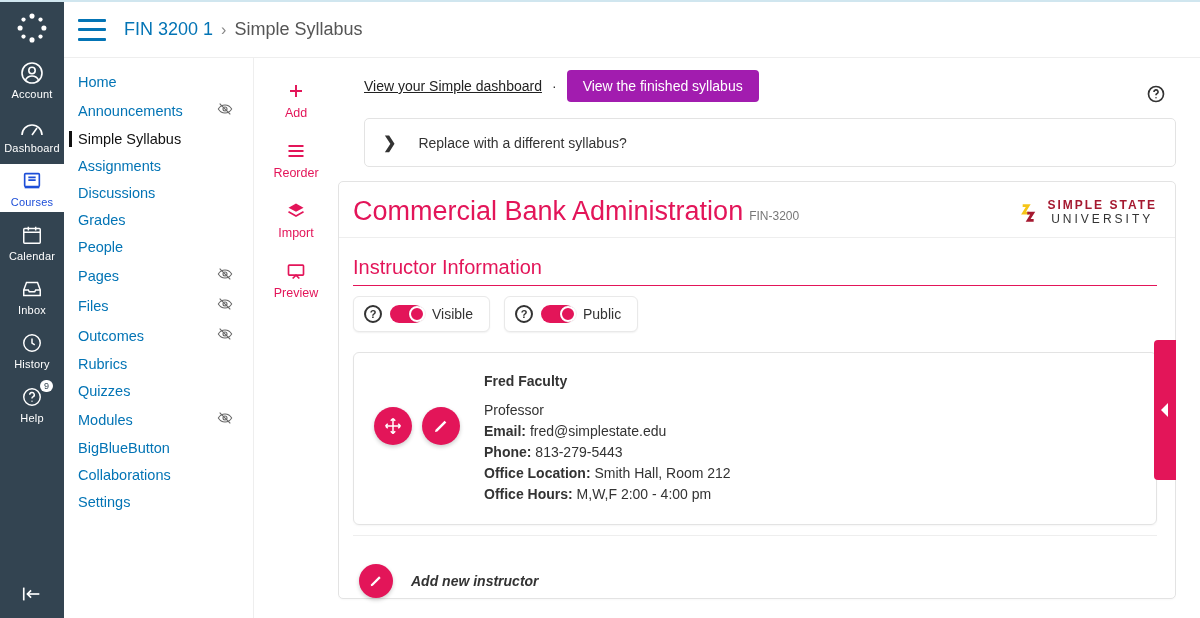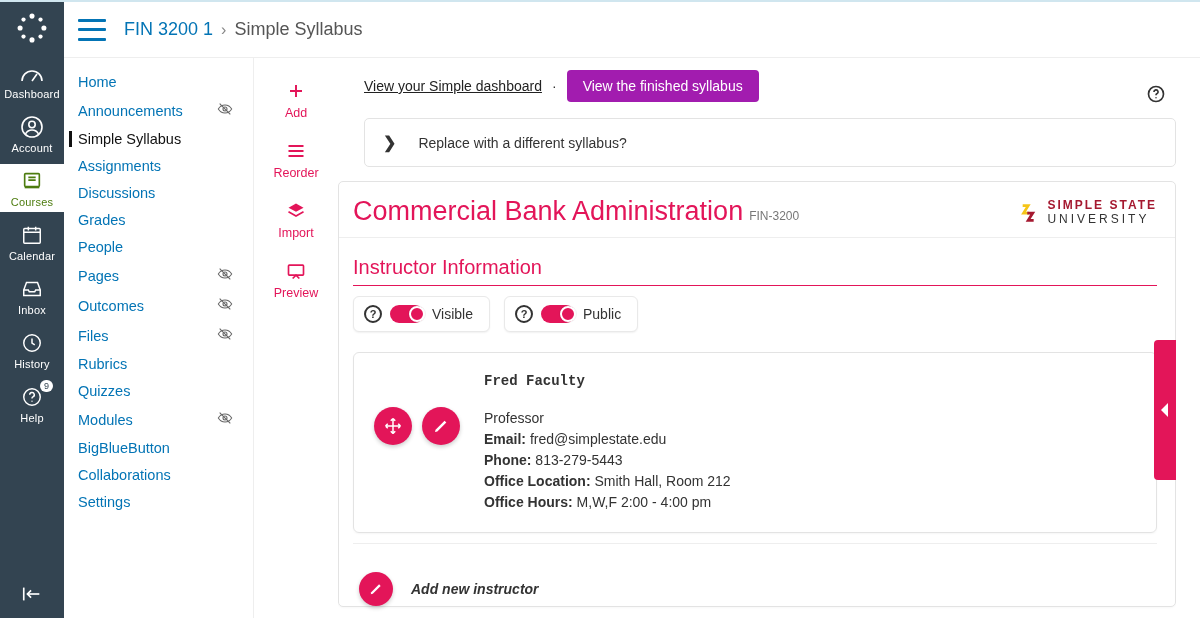--- a/index.html
+++ b/index.html
@@ -5,21 +5,21 @@
 * { box-sizing: border-box; margin: 0; padding: 0; }
 html, body { height: 100%; font-family: "Helvetica Neue", Arial, sans-serif; font-size: 14px; color: #333; background: #fff; }
 a { text-decoration: none; }
 
 .app { display: flex; width: 1200px; height: 618px; overflow: hidden; border-top: 2px solid #d0e6ef; }
 
 .globalnav { width: 64px; background: #334451; color: #fff; display: flex; flex-direction: column; align-items: center; padding-top: 8px; gap: 6px; position: relative; }
 .globalnav .logo { width: 36px; height: 36px; display: flex; align-items: center; justify-content: center; margin-bottom: 4px; }
 .globalnav .logo svg circle.d { fill: #fff; }
 .globalnav .gitem { display: flex; flex-direction: column; align-items: center; justify-content: center; gap: 2px; width: 100%; padding: 4px 0; cursor: pointer; color: #fff; }
-.globalnav .gitem.active { background: #fff; color: #4d7c0f; }
+.globalnav .gitem.active { background: #fff; color: #1d4ed8; }
 .globalnav .gitem .gicon { width: 26px; height: 26px; display: flex; align-items: center; justify-content: center; }
 .globalnav .gitem .glabel { font-size: 11px; letter-spacing: .2px; }
 .globalnav .badge-count { position: absolute; top: -4px; right: -8px; background: #fff; color: #334451; border-radius: 8px; font-size: 9px; padding: 0 4px; line-height: 12px; }
 .globalnav .collapse { margin-top: auto; margin-bottom: 12px; color: #fff; cursor: pointer; }
 
 .coursecol { width: 190px; border-right: 1px solid #eee; padding: 0 0 0 0; }
 .topbar { height: 56px; display: flex; align-items: center; padding-left: 14px; gap: 12px; border-bottom: 1px solid #eee; width: 100%; }
 .breadcrumb-row { display: flex; align-items: center; gap: 8px; }
 .crumb-course { color: #0374b5; font-size: 18px; }
 .crumb-sep { color: #888; font-size: 16px; }
@@ -47,21 +47,21 @@
 .finished-btn { background: #a21caf; color: #fff; border: none; border-radius: 4px; padding: 8px 16px; font-size: 14px; cursor: pointer; }
 .help-top { position: absolute; top: 14px; right: 10px; color: #333; }
 
 .replace-card { margin-left: 26px; margin-bottom: 14px; border: 1px solid #e3e3e3; border-radius: 5px; padding: 14px 18px; display: flex; align-items: center; gap: 22px; cursor: pointer; background: #fff; }
 .replace-card .chev { font-weight: bold; font-size: 16px; }
 
 .syllabus-card { margin-left: 0; border: 1px solid #e3e3e3; border-radius: 5px; background: #fff; box-shadow: 0 1px 2px rgba(0,0,0,.03); }
 .syllabus-head { display: flex; align-items: center; justify-content: space-between; padding: 14px 18px 10px 14px; border-bottom: 1px solid #eee; }
 .syl-title { color: #e31559; font-size: 27px; font-weight: 400; display: flex; align-items: baseline; gap: 6px; }
 .syl-code { font-size: 12px; color: #777; }
-.uni-brand { display: flex; align-items: center; gap: 8px; color: #a51930; }
+.uni-brand { display: flex; align-items: center; gap: 8px; color: #a51930; text-align: center; }
 .uni-brand .mark { width: 20px; height: 20px; }
 .uni-brand .textstack { display: flex; flex-direction: column; line-height: 1; }
 .uni-brand .line1 { font-size: 12px; letter-spacing: 2px; font-weight: 600; color: #a51930; }
 .uni-brand .line2 { font-size: 12px; letter-spacing: 3px; color: #333; margin-top: 2px; }
 
 .section { padding: 18px 18px 0 14px; position: relative; }
 .section-title { color: #e31559; font-size: 20px; font-weight: 400; padding-bottom: 6px; border-bottom: 1px solid #e31559; margin-bottom: 10px; }
 
 .togglerow { display: flex; gap: 14px; margin-bottom: 20px; }
 .togglebox { background: #fff; border: 1px solid #e9e9e9; border-radius: 6px; box-shadow: 0 1px 2px rgba(0,0,0,.06); padding: 8px 16px 8px 10px; display: flex; align-items: center; gap: 8px; }
@@ -70,21 +70,21 @@
 .switch::after { content: ""; position: absolute; right: 1px; top: 1px; width: 16px; height: 16px; background: #e31559; border: 2px solid #fff; box-sizing: border-box; border-radius: 50%; box-shadow: 0 0 0 1px rgba(0,0,0,.05); }
 .switch.on::after { right: -1px; background: #e31559; }
 
 .side-tab { position: absolute; right: 0; top: 270px; width: 22px; height: 140px; background: #e31559; border-radius: 4px 0 0 4px; display: flex; align-items: center; justify-content: center; cursor: pointer; }
 .side-tab svg { transform: rotate(0deg); }
 
 .instructor-card { border: 1px solid #e3e3e3; border-radius: 6px; padding: 20px 20px 22px 20px; display: flex; gap: 24px; align-items: flex-start; margin: 0 0 10px 0; box-shadow: 0 1px 2px rgba(0,0,0,.04); }
 .roundbtns { display: flex; gap: 10px; margin-top: 34px; }
 .roundbtn { width: 38px; height: 38px; border-radius: 50%; background: #e31559; color: #fff; display: flex; align-items: center; justify-content: center; cursor: pointer; box-shadow: 0 2px 4px rgba(0,0,0,.2); }
 .ilines { display: flex; flex-direction: column; gap: 5px; font-size: 14px; }
-.ilines .iname { font-weight: 700; margin-bottom: 16px; font-family: Liberation Mono, monospace; }
+.ilines .iname { font-weight: 700; margin-bottom: 8px; }
 .ilines .ilabel { font-weight: 700; }
 
 .addrow { display: flex; align-items: center; gap: 18px; padding: 28px 0 0 6px; border-top: 1px solid #eee; }
 .addrow .roundbtn { width: 34px; height: 34px; }
 .addrow .addtext { font-style: italic; font-weight: 700; }
 
 .eye-off svg { width: 16px; height: 16px; }
 
 .stage-inner { position: relative; height: 100%; overflow: hidden; }
 </style>
@@ -104,37 +104,37 @@
           <circle class="d" cx="10" cy="10" r="2.5"></circle>
             <circle class="d" cx="30" cy="10" r="2.5"></circle>
           <circle class="d" cx="10" cy="30" r="2.5"></circle>
             <circle class="d" cx="30" cy="30" r="2.5"></circle>
         </g>
       </svg>
     </div>
 
     <div class="gitem">
       <span class="gicon">
-        <svg width="24" height="20" viewBox="0 0 24 20" fill="none" stroke="currentColor" stroke-width="1.6">
-            <path d="M2 18a10 10 0 0 1 20 0"></path>
-            <path d="M12 18l5-7"></path>
-          </svg>
-      </span>
-      <span class="glabel">Dashboard</span>
-    </div>
-
-    <div class="gitem">
-      <span class="gicon">
         <svg width="24" height="24" viewBox="0 0 24 24" fill="none" stroke="currentColor" stroke-width="1.6">
             <circle cx="12" cy="12" r="10"></circle>
             <circle cx="12" cy="9.5" r="3.2"></circle>
             <path d="M5.5 19c1.5-3 4-4 6.5-4s5 1 6.5 4"></path>
           </svg>
       </span>
       <span class="glabel">Account</span>
+    </div>
+
+    <div class="gitem">
+      <span class="gicon">
+        <svg width="24" height="20" viewBox="0 0 24 20" fill="none" stroke="currentColor" stroke-width="1.6">
+            <path d="M2 18a10 10 0 0 1 20 0"></path>
+            <path d="M12 18l5-7"></path>
+          </svg>
+      </span>
+      <span class="glabel">Dashboard</span>
     </div>
 
     <div class="gitem active">
       <span class="gicon">
         <svg width="22" height="22" viewBox="0 0 24 24" fill="none" stroke="currentColor" stroke-width="1.8">
             <rect x="4" y="4" width="16" height="14" rx="1"></rect>
             <path d="M4 18h16v2H4z" fill="currentColor" stroke="none"></path>
             <path d="M8 8h8M8 11h8"></path>
           </svg>
       </span>
@@ -239,29 +239,29 @@
             </a>
           <a class="citem">
               <span>Pages</span>
               <span class="hide-indicator eye-off"><svg viewBox="0 0 24 24" fill="none" stroke="currentColor" stroke-width="1.6">
                   <path d="M2 12s3.5-6 10-6 10 6 10 6-3.5 6-10 6S2 12 2 12z"></path>
                   <circle cx="12" cy="12" r="3"></circle>
                   <path d="M4 4l16 16"></path>
                 </svg></span>
             </a>
           <a class="citem">
-              <span>Outcomes</span>
+              <span>Files</span>
               <span class="hide-indicator eye-off"><svg viewBox="0 0 24 24" fill="none" stroke="currentColor" stroke-width="1.6">
                   <path d="M2 12s3.5-6 10-6 10 6 10 6-3.5 6-10 6S2 12 2 12z"></path>
                   <circle cx="12" cy="12" r="3"></circle>
                   <path d="M4 4l16 16"></path>
                 </svg></span>
             </a>
           <a class="citem">
-              <span>Files</span>
+              <span>Outcomes</span>
               <span class="hide-indicator eye-off"><svg viewBox="0 0 24 24" fill="none" stroke="currentColor" stroke-width="1.6">
                   <path d="M2 12s3.5-6 10-6 10 6 10 6-3.5 6-10 6S2 12 2 12z"></path>
                   <circle cx="12" cy="12" r="3"></circle>
                   <path d="M4 4l16 16"></path>
                 </svg></span>
             </a>
           <a class="citem">
               <span>Rubrics</span>
             </a>
           <a class="citem">

